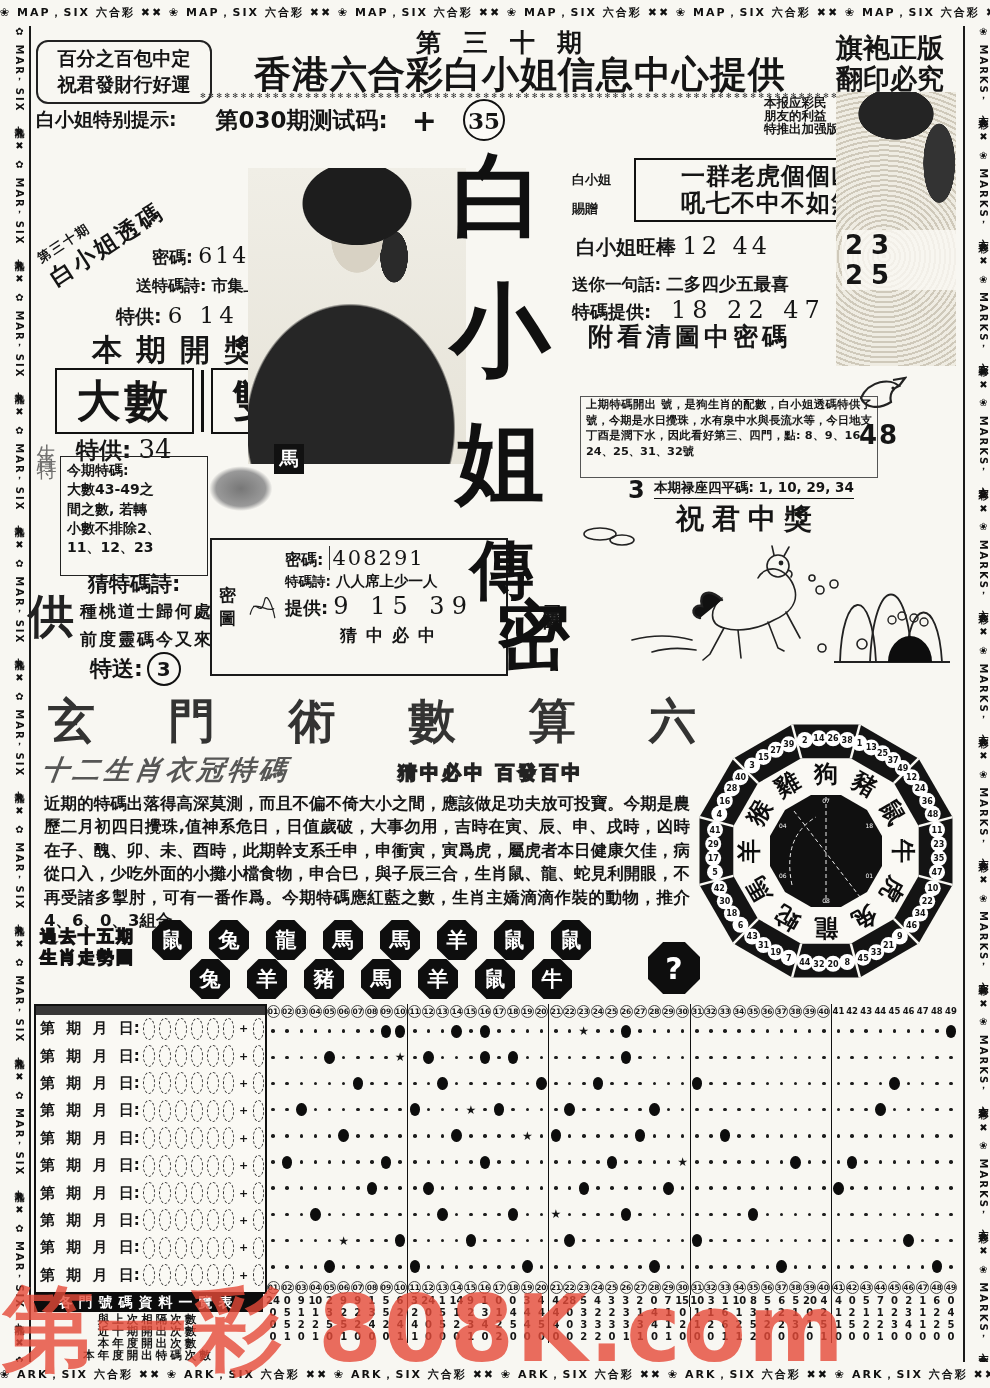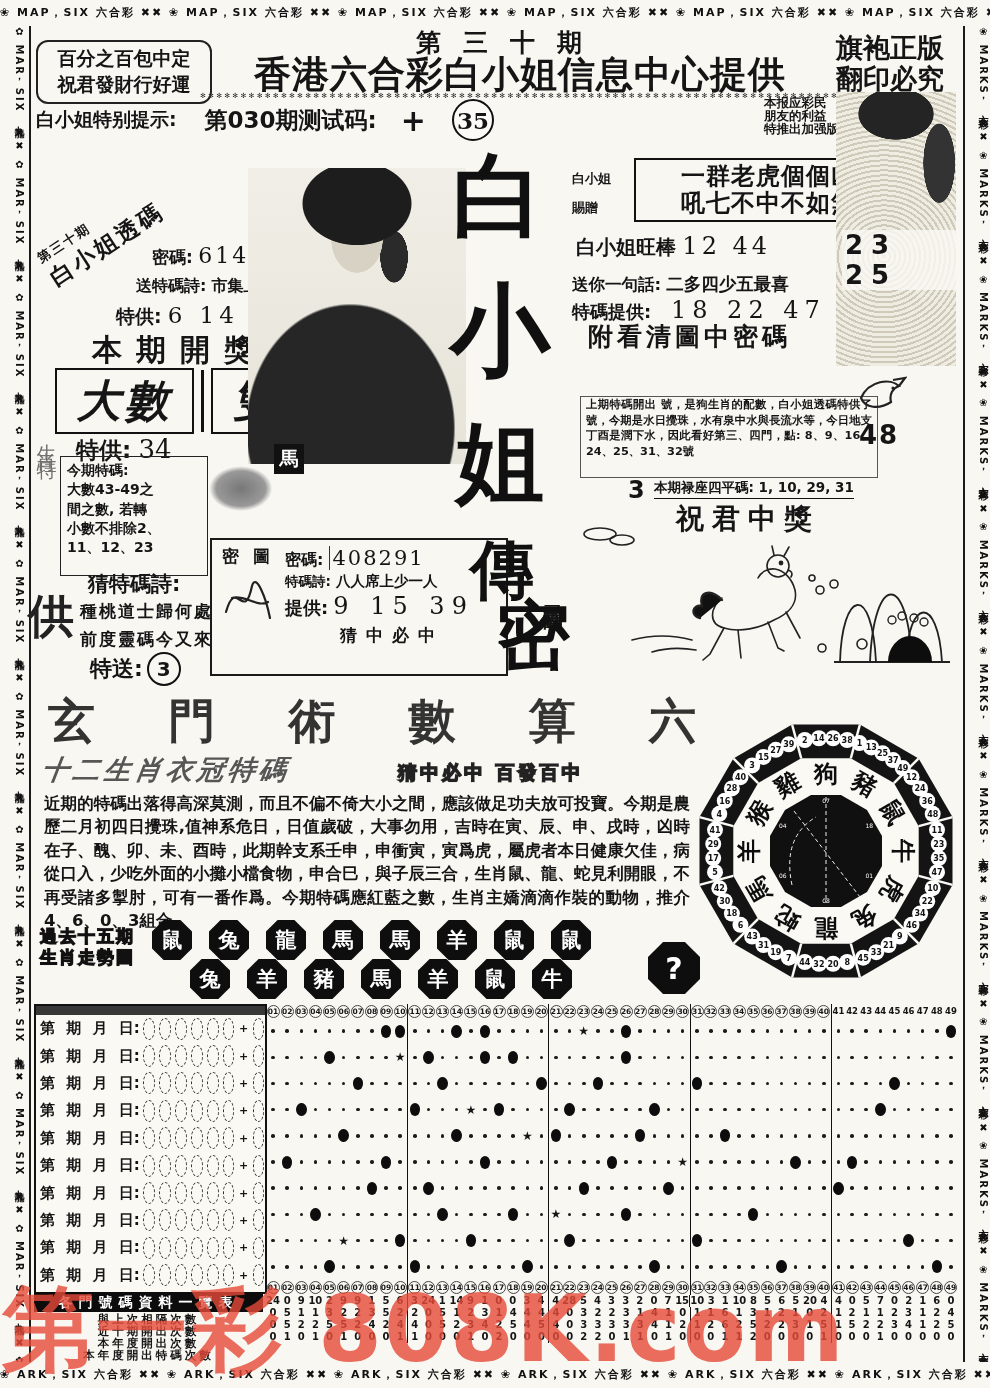--- a/index.html
+++ b/index.html
@@ -19,35 +19,35 @@
          font-size:19px;font-weight:900;line-height:1.35;}
   .issue{left:330px;top:26px;width:360px;text-align:center;font-size:25px;font-weight:900;
          letter-spacing:22px;font-family:"DejaVu Serif",serif;}
   .title{left:195px;top:50px;width:650px;text-align:center;font-size:37px;font-weight:900;
          font-family:"DejaVu Serif",serif;letter-spacing:1px;}
   .title-underline{left:200px;top:92px;width:640px;font-size:7px;color:#333;overflow:hidden;white-space:nowrap;height:10px;}
   .edition{left:820px;top:32px;width:140px;text-align:center;font-size:27px;font-weight:900;line-height:1.15;}
   .edition-note{left:764px;top:96px;width:104px;font-size:12.5px;font-weight:bold;line-height:1.05;}
   .tip-row{left:36px;top:98px;width:724px;height:44px;display:flex;align-items:center;gap:20px;}
   .tip-label{font-size:19px;font-weight:900;}
-  .tip-issue{font-size:23px;font-weight:900;margin-left:8px;}
+  .tip-issue{font-size:23px;font-weight:900;margin-left:19px;}
   .tipnum{display:inline-flex;justify-content:center;align-items:center;width:38px;height:38px;
           border:2.5px solid #111;border-radius:50%;font-size:23px;font-weight:bold;
           font-family:"DejaVu Serif",serif;margin:0 2px;background:#fbfaf6;}
   .tip-plus{font-size:30px;font-weight:900;margin:0 4px;}
   
   .slant{left:34px;top:252px;transform:rotate(-33deg);transform-origin:left top;width:170px;}
   .slant .si{font-size:13px;font-weight:bold;letter-spacing:2px;display:block;}
   .slant .sl{font-size:23px;font-weight:900;letter-spacing:3px;display:block;}
   .lp-line{white-space:nowrap;}
   .lbl{font-weight:900;}
   .numserif{font-family:"DejaVu Serif",serif;}
   .bigboxes{left:55px;top:368px;display:flex;align-items:center;}
   .bigbox{width:135px;height:62px;border:2px solid #111;display:flex;justify-content:center;align-items:center;
-          font-size:44px;font-weight:900;letter-spacing:4px;font-style:italic;}
+          font-size:44px;font-weight:900;letter-spacing:4px;}
   .vdiv{width:3px;height:62px;background:#111;margin:0 7px;}
   .special-box{left:60px;top:456px;width:134px;height:110px;border:1.5px solid #222;padding:4px 6px;
                font-size:14px;font-weight:bold;line-height:1.38;}
   .gift-circle{display:inline-flex;justify-content:center;align-items:center;width:30px;height:30px;
                border:2px solid #111;border-radius:50%;font-size:20px;font-weight:bold;margin-left:4px;}
   .margin-col{left:31px;top:428px;width:30px;writing-mode:vertical-rl;font-size:20px;color:#444;opacity:.75;letter-spacing:8px;}
   .margin-big{left:28px;top:586px;font-size:46px;font-weight:900;color:#222;}
   
   .lady{left:248px;top:168px;width:218px;height:296px;
         background:
@@ -57,27 +57,27 @@
           radial-gradient(ellipse 105px 125px at 47% 88%, #262626 98%, transparent),
           linear-gradient(#f0eee6,#e6e3d8);}
   .vchar{position:absolute;font-family:"DejaVu Serif",serif;font-weight:900;line-height:1;color:#101010;}
   .seek{left:540px;top:588px;writing-mode:vertical-rl;font-size:20px;font-weight:900;letter-spacing:4px;}
   .seal{left:196px;top:438px;width:112px;height:92px;
         background:radial-gradient(ellipse 45px 32px at 40% 55%, #777 0%, #999 55%, transparent 70%);}
   .seal-sq{position:absolute;right:4px;top:6px;width:30px;height:30px;background:#111;color:#fff;
            display:flex;justify-content:center;align-items:center;font-size:19px;font-weight:900;}
   .secret-box{left:210px;top:538px;width:280px;height:124px;border:2px solid #1a1a1a;padding:5px 7px;
               display:flex;gap:8px;}
-  .secret-left{width:58px;display:flex;flex-direction:column;align-items:center;}
+  .secret-left{width:58px;display:flex;flex-direction:row;align-items:center;}
   .secret-label{font-size:17px;font-weight:900;letter-spacing:4px;}
   .secret-right{flex:1;}
   .srow{white-space:nowrap;line-height:1.25;}
   .slogan-center{text-align:center;font-size:17px;font-weight:900;letter-spacing:9px;margin-top:3px;}
   
-  .gift-from{left:572px;top:166px;width:58px;font-size:13px;font-weight:bold;line-height:2.2;font-family:Liberation Mono, monospace;}
+  .gift-from{left:572px;top:166px;width:58px;font-size:13px;font-weight:bold;line-height:2.2;}
   .gift-from span{display:flex;justify-content:space-between;}
   .slogan-box{left:634px;top:158px;width:220px;height:60px;border:2.5px solid #111;
               display:flex;flex-direction:column;justify-content:center;align-items:flex-end;
               font-size:24px;font-weight:900;line-height:1.12;letter-spacing:1px;}
   .see-map{left:588px;top:320px;font-size:25px;font-weight:900;letter-spacing:4px;}
   .telegraph{left:586px;top:352px;width:190px;height:38px;border:2px dashed #333;
              display:flex;justify-content:center;align-items:center;font-size:22px;font-weight:900;letter-spacing:6px;}
   .tele-box{left:580px;top:396px;width:286px;height:80px;border:1.5px solid #555;padding:0 5px;
             font-size:11.3px;font-weight:bold;line-height:1.38;text-align:justify;}
   .num3{left:628px;top:476px;font-size:24px;font-weight:900;}
@@ -264,21 +264,21 @@
     <span class="lbl">送你一句話:</span>
     <span class="lbl" style="font-size:17.5px">二多四少五最喜</span>
   </div>
   <div class="abs lp-line" style="left:572px;top:296px;font-size:18px">
     <span class="lbl">特碼提供:</span>
     <span class="numserif" style="font-size:24px;letter-spacing:6px;margin-left:14px">18 22 47</span>
   </div>
   <div class="abs see-map">附看清圖中密碼</div>
   <div class="abs tele-box">上期特碼開出 號，是狗生肖的配數，白小姐透碼特供了 號，今期是水日攪珠，水有泉中水與長流水等，今日地支丁酉是潤下水，因此看好第三、四門，點: 8、9、16、24、25、31、32號</div>
   <div class="abs num3">3</div>
-  <div class="abs ping">本期禄座四平碼: 1, 10, 29, 31</div>
+  <div class="abs ping">本期禄座四平碼: 1, 10, 29, 34</div>
   <div class="abs wish">祝君中獎</div>
 
   <svg class="abs" style="left:572px;top:520px" width="386" height="152" viewBox="0 0 386 152">
     <g fill="none" stroke="#222" stroke-width="1.6" stroke-linecap="round">
       <ellipse cx="28" cy="14" rx="16" ry="6"></ellipse>
         <ellipse cx="50" cy="20" rx="12" ry="5"></ellipse>
       <path d="M150,78 C138,88 136,104 152,108 C168,113 188,108 202,100 C216,94 226,84 223,70 C220,58 211,50 203,49 C196,48 189,52 186,58"></path>
       <circle cx="206" cy="46" r="11"></circle>
       <path d="M212,36 l5,-9 M202,35 l-2,-9"></path>
       <circle cx="209" cy="43" r="1.6" fill="#222"></circle>

